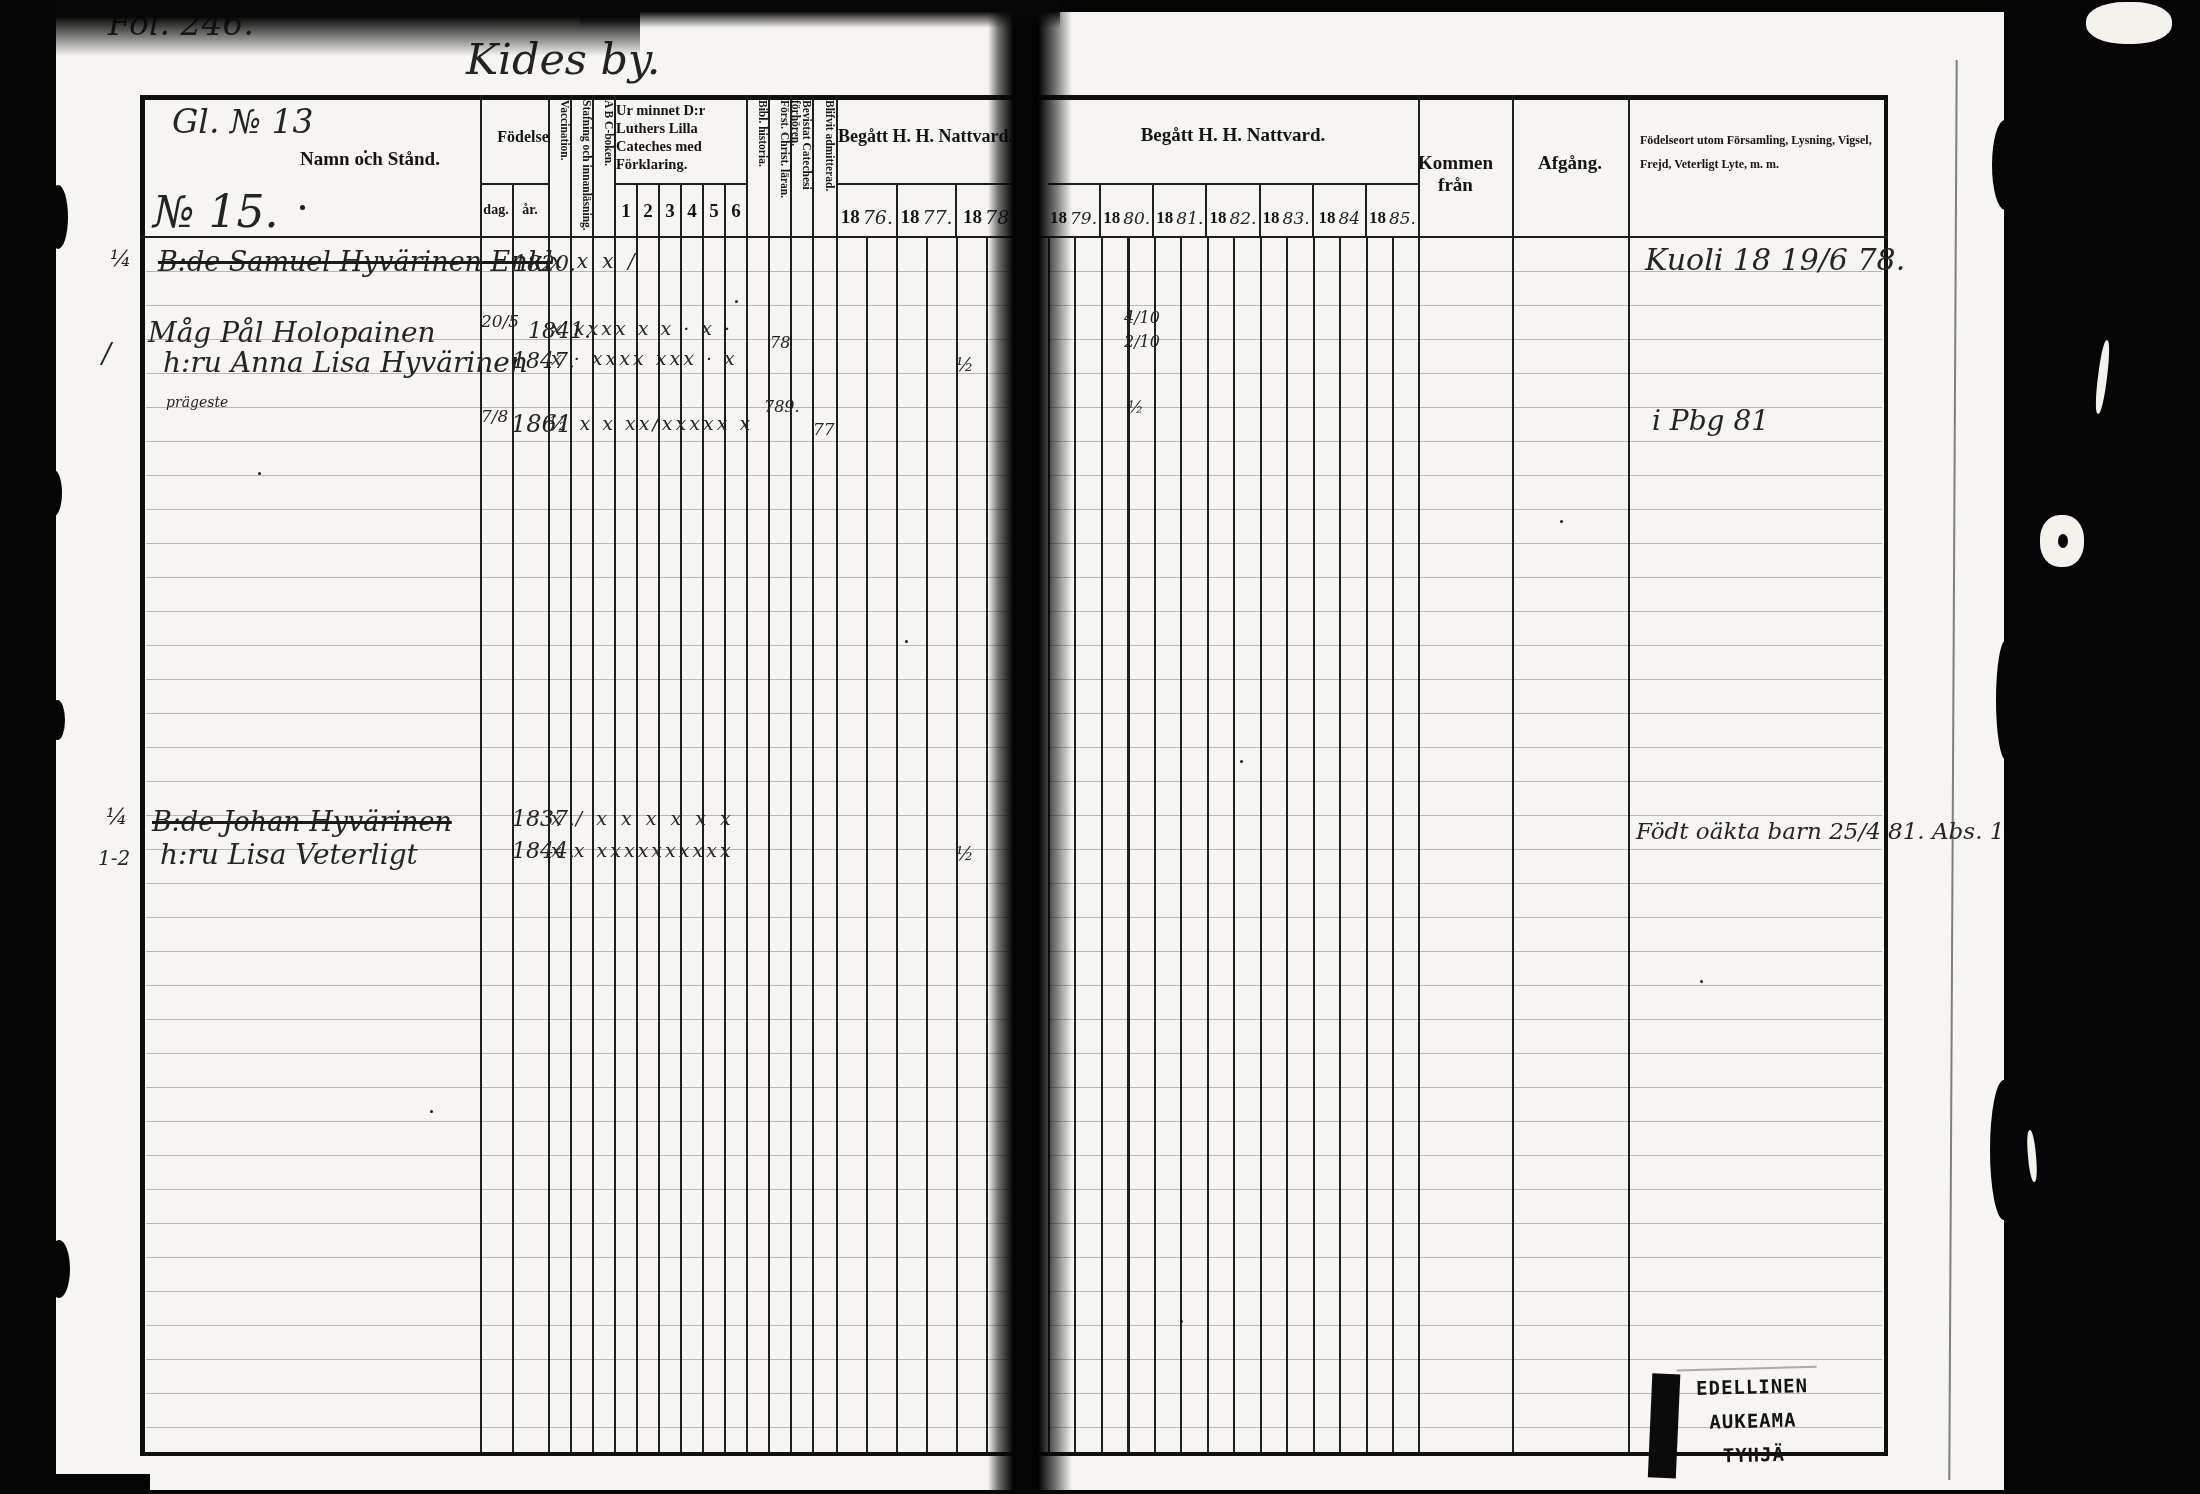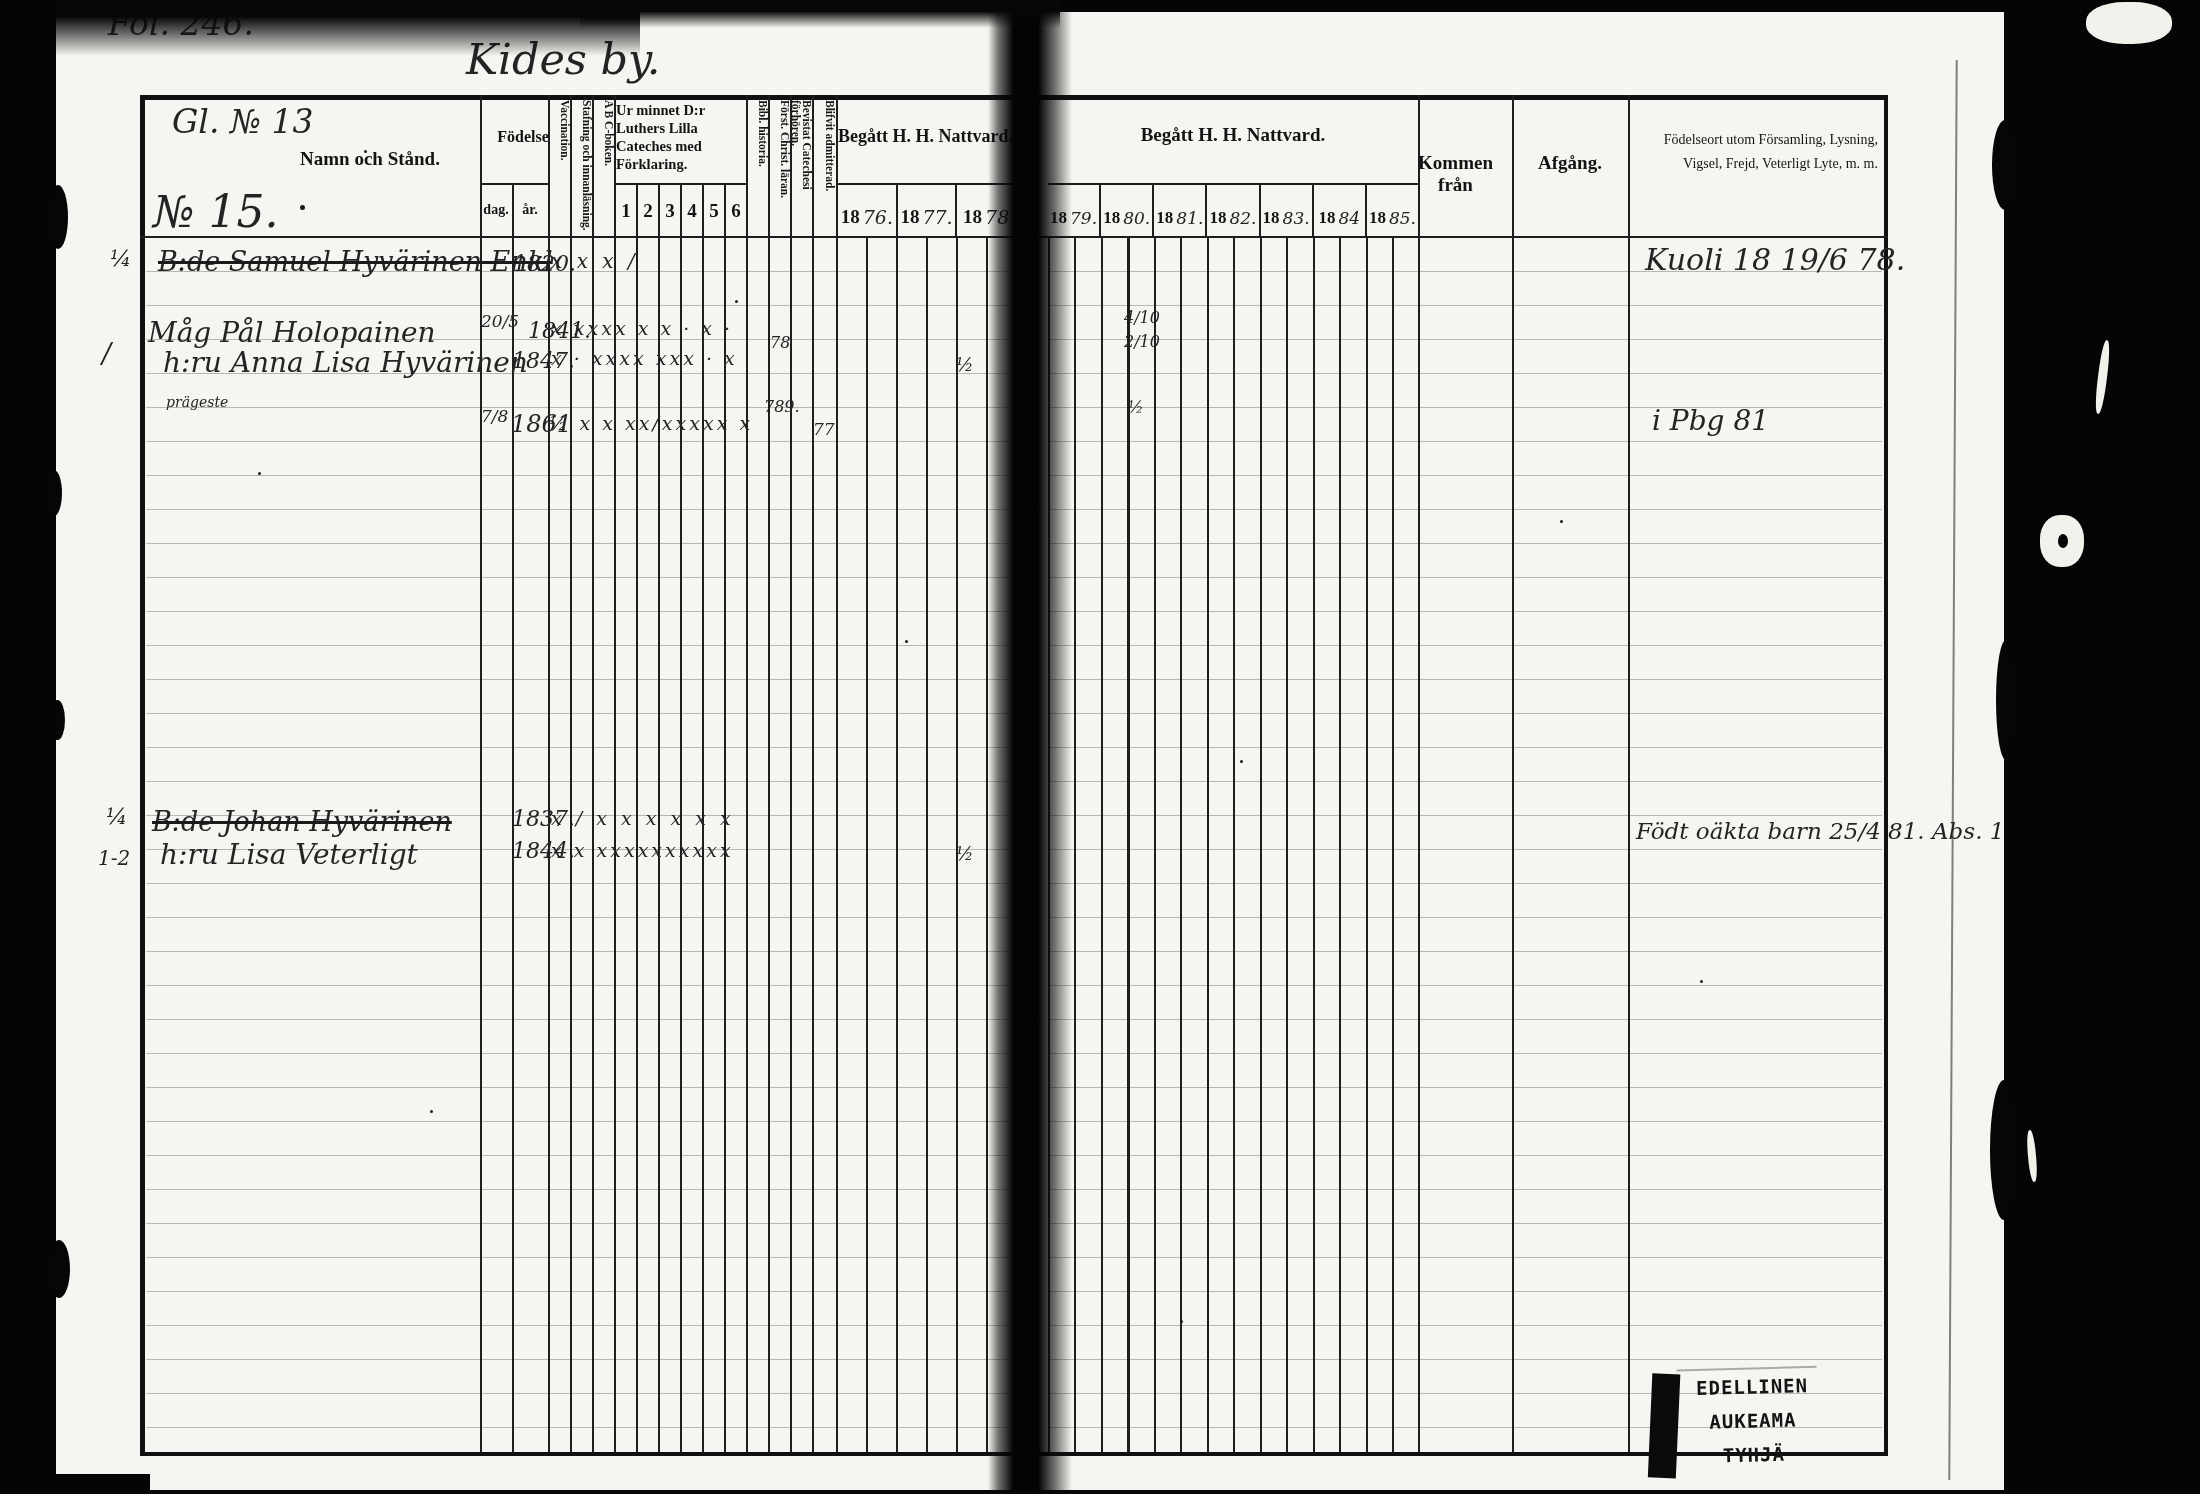--- a/index.html
+++ b/index.html
@@ -160,21 +160,21 @@
           <span class="pr">18</span>
           <span class="yhw">84</span>
         </div>
       <div class="ycell" style="font-size:17px">
           <span class="pr">18</span>
           <span class="yhw">85.</span>
         </div>
     </div>
     <div class="abs pr" style="left:1418px;top:152px;width:75px;text-align:center;font-weight:bold;font-size:19px">Kommen från</div>
     <div class="abs pr" style="left:1512px;top:152px;width:116px;text-align:center;font-weight:bold;font-size:19px">Afgång.</div>
-    <div class="abs pr" style="left:1640px;top:128px;width:238px;text-align:right;font-weight:normal;font-size:14px;line-height:24px">Födelseort utom Församling, Lysning, Vigsel, Frejd, Veterligt Lyte, m. m.</div>
+    <div class="abs pr" style="left:1640px;top:128px;width:238px;text-align:left;font-weight:bold;font-size:12px;line-height:24px">Födelseort utom Församling, Lysning, Vigsel, Frejd, Veterligt Lyte, m. m.</div>
   </div>
 
   <div class="abs hw" style="left:108px;top:4px;font-size:33px;color:#30302e">Fol. 246.</div>
   <div class="abs hw" style="left:466px;top:34px;font-size:43px">Kides by.</div>
 
   <div class="abs hw" style="left:110px;top:246px;font-size:22px">¼</div>
   <div class="abs hw struck" style="left:158px;top:246px;font-size:27px">B:de Samuel Hyvärinen Enkl</div>
   <div class="abs hw" style="left:513px;top:251px;font-size:22px">1820.</div>
   <div class="abs hw" style="left:551px;top:249px;font-size:20px;letter-spacing:4px">x x x  /</div>
 

